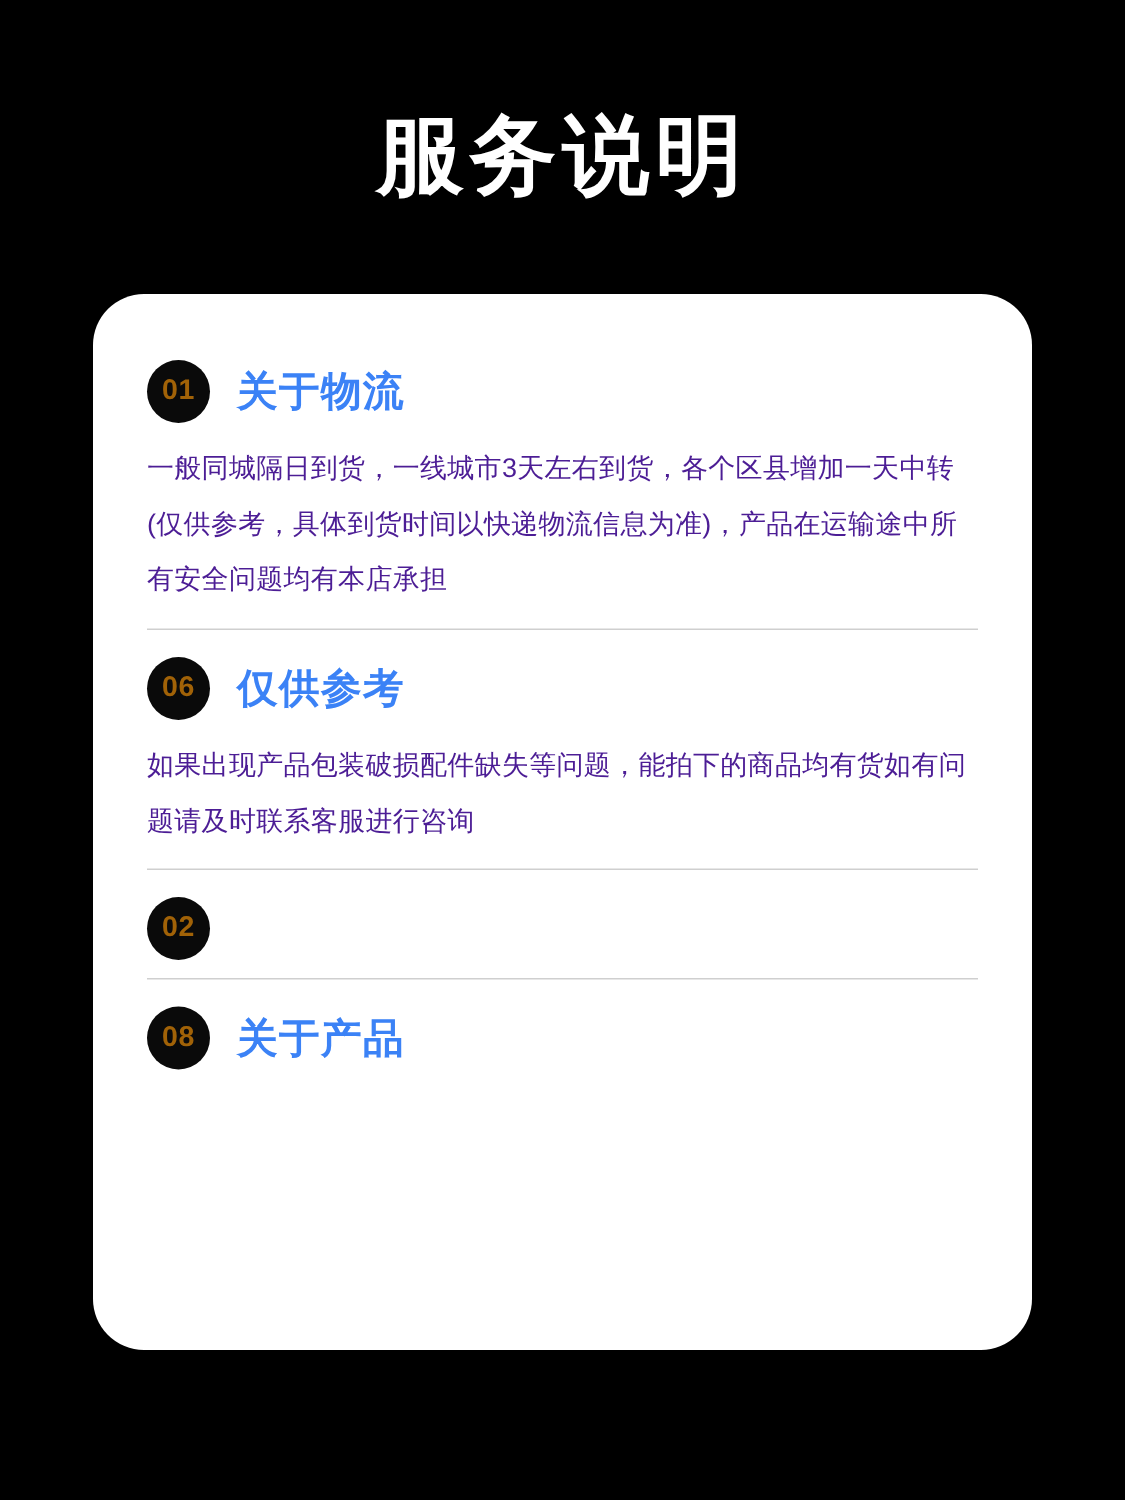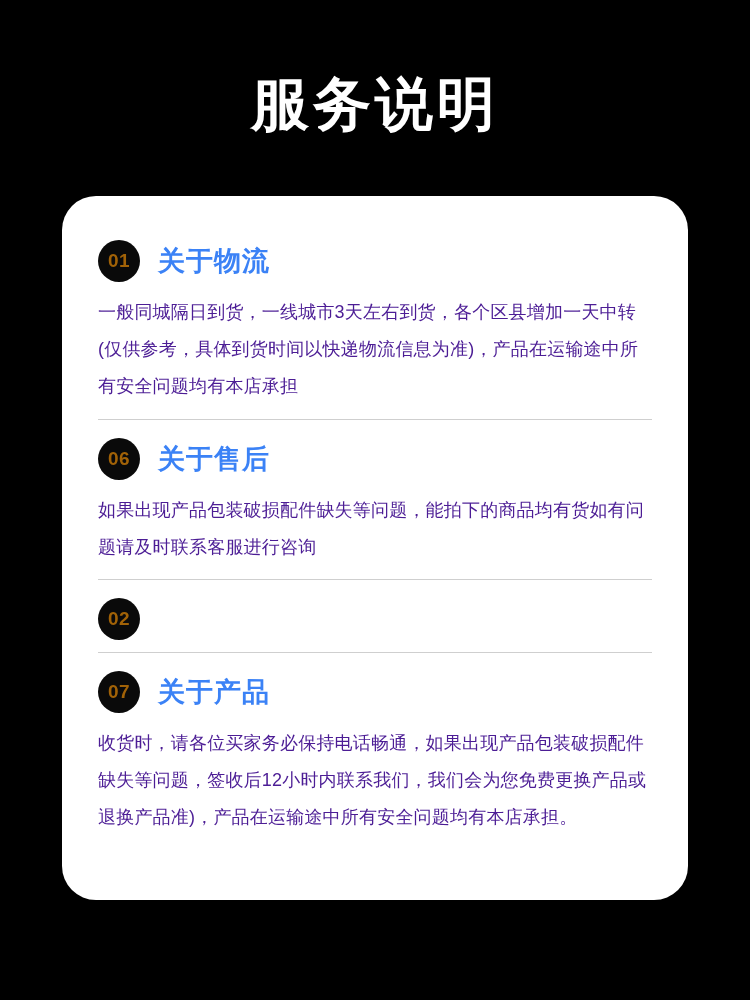--- a/index.html
+++ b/index.html
@@ -103,37 +103,36 @@
         <div class="section-title">关于物流</div>
       </div>
       <div class="section-body">一般同城隔日到货，一线城市3天左右到货，各个区县增加一天中转(仅供参考，具体到货时间以快递物流信息为准)，产品在运输途中所有安全问题均有本店承担</div>
     </div>
 
     <div class="divider"></div>
 
     <div class="section">
       <div class="section-head">
         <div class="badge">06</div>
-        <div class="section-title">关于售后</div>
+        <div class="section-title">仅供参考</div>
       </div>
       <div class="section-body">如果出现产品包装破损配件缺失等问题，能拍下的商品均有货如有问题请及时联系客服进行咨询</div>
     </div>
 
     <div class="divider"></div>
 
     <div class="section">
       <div class="section-head">
         <div class="badge">02</div>
       </div>
     </div>
 
     <div class="divider"></div>
 
     <div class="section">
       <div class="section-head">
-        <div class="badge">07</div>
+        <div class="badge">08</div>
         <div class="section-title">关于产品</div>
       </div>
-      <div class="section-body">收货时，请各位买家务必保持电话畅通，如果出现产品包装破损配件缺失等问题，签收后12小时内联系我们，我们会为您免费更换产品或退换产品准)，产品在运输途中所有安全问题均有本店承担。</div>
     </div>
 
   </div>
 </div>
 
 </body></html>

